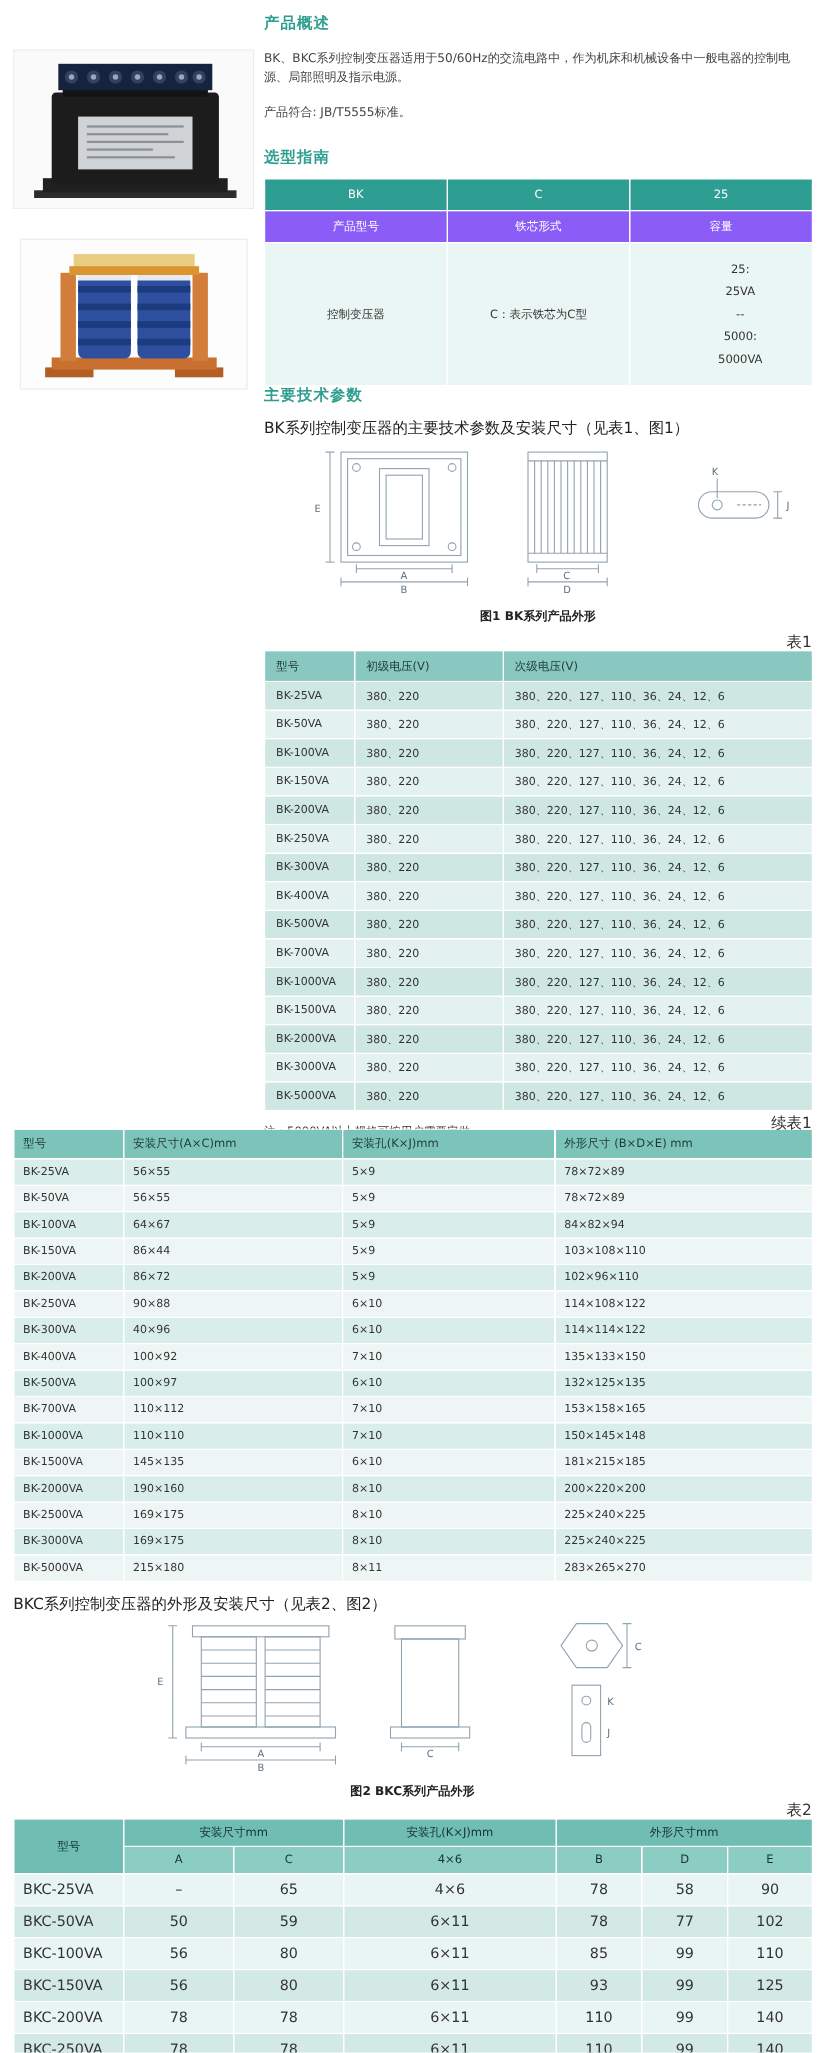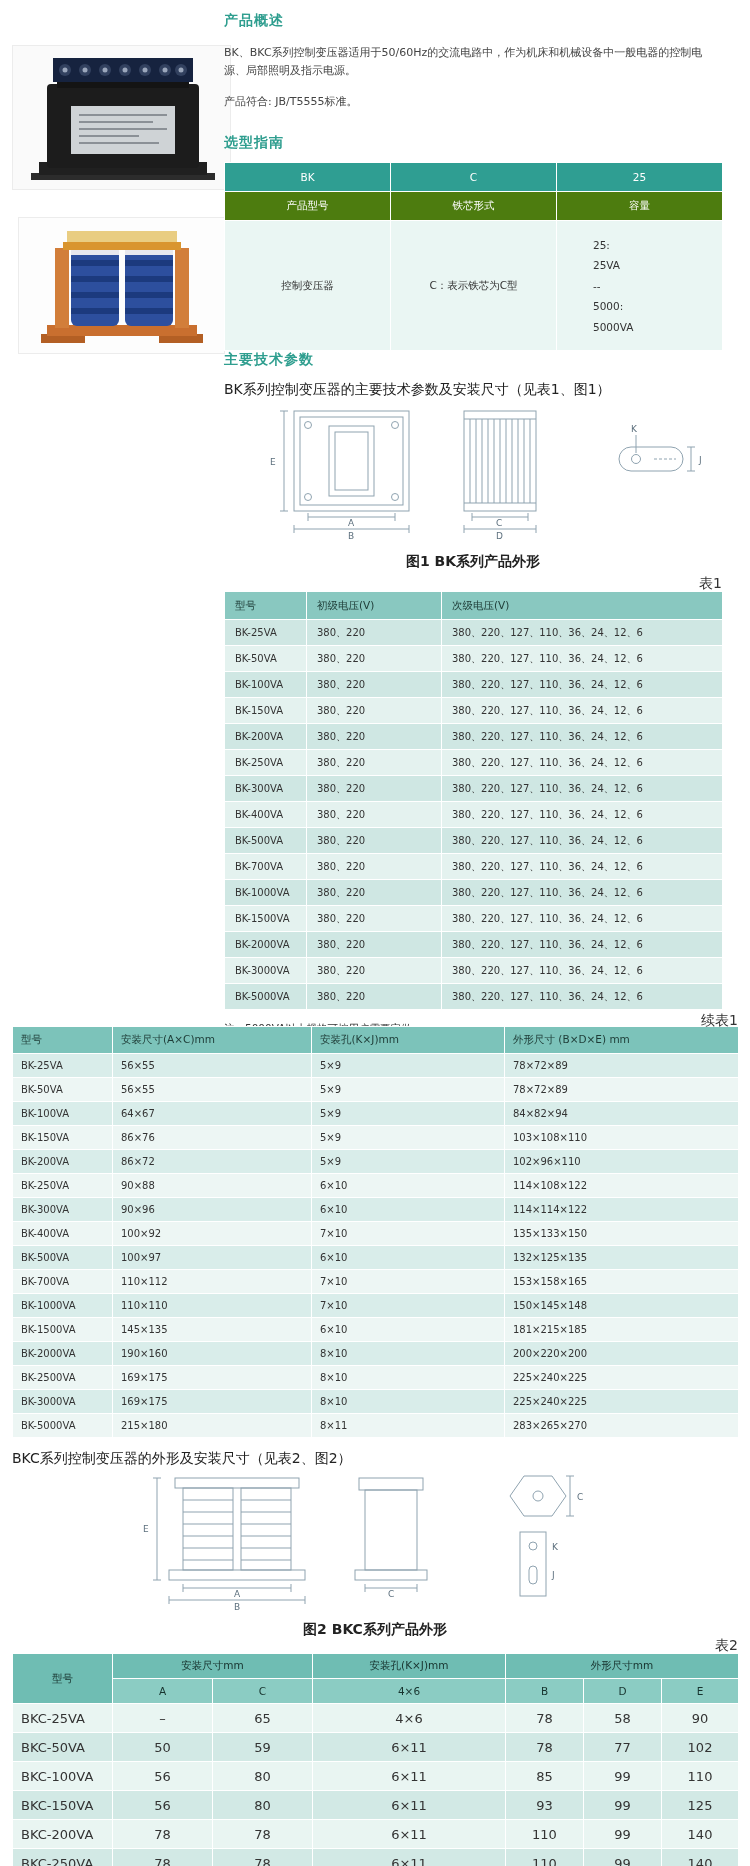--- a/index.html
+++ b/index.html
@@ -4,37 +4,37 @@
 <style>
   html,body{margin:0;padding:0}
   body{
     width:750px;height:1866px;position:relative;background:#ffffff;
     font-family:"DejaVu Sans","Liberation Sans",sans-serif;color:#333;
     font-size:11px;overflow:hidden;
   }
   .photo{position:absolute;border:1px solid #ececec;background:#fbfbfb;overflow:hidden}
   .photo1{left:12px;top:45px;width:217px;height:143px}
   .photo2{left:18px;top:217px;width:205px;height:135px}
-  .right-col{position:absolute;left:224px;top:12px;width:498px}
+  .right-col{position:absolute;left:240px;top:12px;width:498px}
   .bottom{position:absolute;left:12px;top:1012px;width:726px}
   .sec-title{color:#2f9e8f;font-size:14px;font-weight:bold;margin:0;letter-spacing:1px}
   .mt{margin-top:24px}
   .body-text{font-size:11px;line-height:1.62;color:#444;margin:14px 0 0 0}
   .body-text.tight{margin-top:13px}
   .intro-text{font-size:14px;color:#222;margin:12px 0 0 0}
   table{border-collapse:collapse;table-layout:fixed;width:100%}
   td,th{white-space:nowrap;overflow:hidden}
 
   
   .sel-table{margin-top:10px}
   .sel-table td{border:1px solid #ffffff;text-align:center;font-size:10.5px}
   .sel-head td{background:#2f9e92;color:#fff;height:26px}
-  .sel-sub td{background:#4d7c0f;color:#fff;height:26px}
+  .sel-sub td{background:#8b5cf6;color:#fff;height:26px}
   .sel-body td{background:#eaf6f3;color:#333;height:127px;vertical-align:middle}
-  .sel-body td.multiline{white-space:pre-line;text-align:left;padding-left:36px;line-height:1.95}
+  .sel-body td.multiline{white-space:pre-line;text-align:center;padding-left:36px;line-height:1.95}
 
   
   .t1{margin-top:2px}
   .t1 th{background:#89c8c0;color:#1d3b36;font-weight:normal;height:25px;
          text-align:left;padding-left:10px;font-size:10.5px;border:1px solid #fff}
   .t1 td{height:23px;font-size:10px;padding-left:10px;border:1px solid #fff;color:#333}
   .t1 tbody tr:nth-of-type(odd) td{background:#cfe7e3}
   .t1 tbody tr:nth-of-type(even) td{background:#e4f2ef}
 
   
@@ -50,21 +50,21 @@
          height:22px;text-align:center;border:1px solid #fff}
   .t3 tr.sub th{background:#8bccc3}
   .t3 td{height:26px;font-size:13px;text-align:center;border:1px solid #fff;color:#333}
   .t3 td.model{text-align:left;padding-left:8px}
   .t3 tbody tr:nth-of-type(odd) td{background:#e9f5f2}
   .t3 tbody tr:nth-of-type(even) td{background:#d2e9e5}
 
   .table-label{font-size:14px;color:#333;text-align:right;margin-top:6px;height:14px}
   .fig{margin-top:6px;text-align:center}
   .fig svg{display:inline-block}
-  .fig-caption{font-size:14px;font-weight:bold;color:#222;text-align:center;margin-top:0;height:16px}
+  .fig-caption{font-size:11px;font-weight:bold;color:#222;text-align:center;margin-top:0;height:16px}
   .note-text{font-size:10.5px;color:#333;margin-top:12px}
   .dim-label{font-size:9px;fill:#5d707e}
 </style>
 </head>
 <body>
 
 <div class="photo photo1" aria-label="BK系列控制变压器产品照片">
   <svg width="217" height="143" viewBox="0 0 217 143">
     <rect width="217" height="143" fill="#fafafa"></rect>
     <rect x="18" y="127" width="184" height="7" fill="#2c2c2c"></rect>
@@ -376,42 +376,42 @@
 
         <tr>
           <td>BK-100VA</td>
           <td>64×67</td>
           <td>5×9</td>
           <td>84×82×94</td>
         </tr>
 
         <tr>
           <td>BK-150VA</td>
-          <td>86×76</td>
+          <td>86×44</td>
           <td>5×9</td>
           <td>103×108×110</td>
         </tr>
 
         <tr>
           <td>BK-200VA</td>
           <td>86×72</td>
           <td>5×9</td>
           <td>102×96×110</td>
         </tr>
 
         <tr>
           <td>BK-250VA</td>
           <td>90×88</td>
           <td>6×10</td>
           <td>114×108×122</td>
         </tr>
 
         <tr>
           <td>BK-300VA</td>
-          <td>90×96</td>
+          <td>40×96</td>
           <td>6×10</td>
           <td>114×114×122</td>
         </tr>
 
         <tr>
           <td>BK-400VA</td>
           <td>100×92</td>
           <td>7×10</td>
           <td>135×133×150</td>
         </tr>

